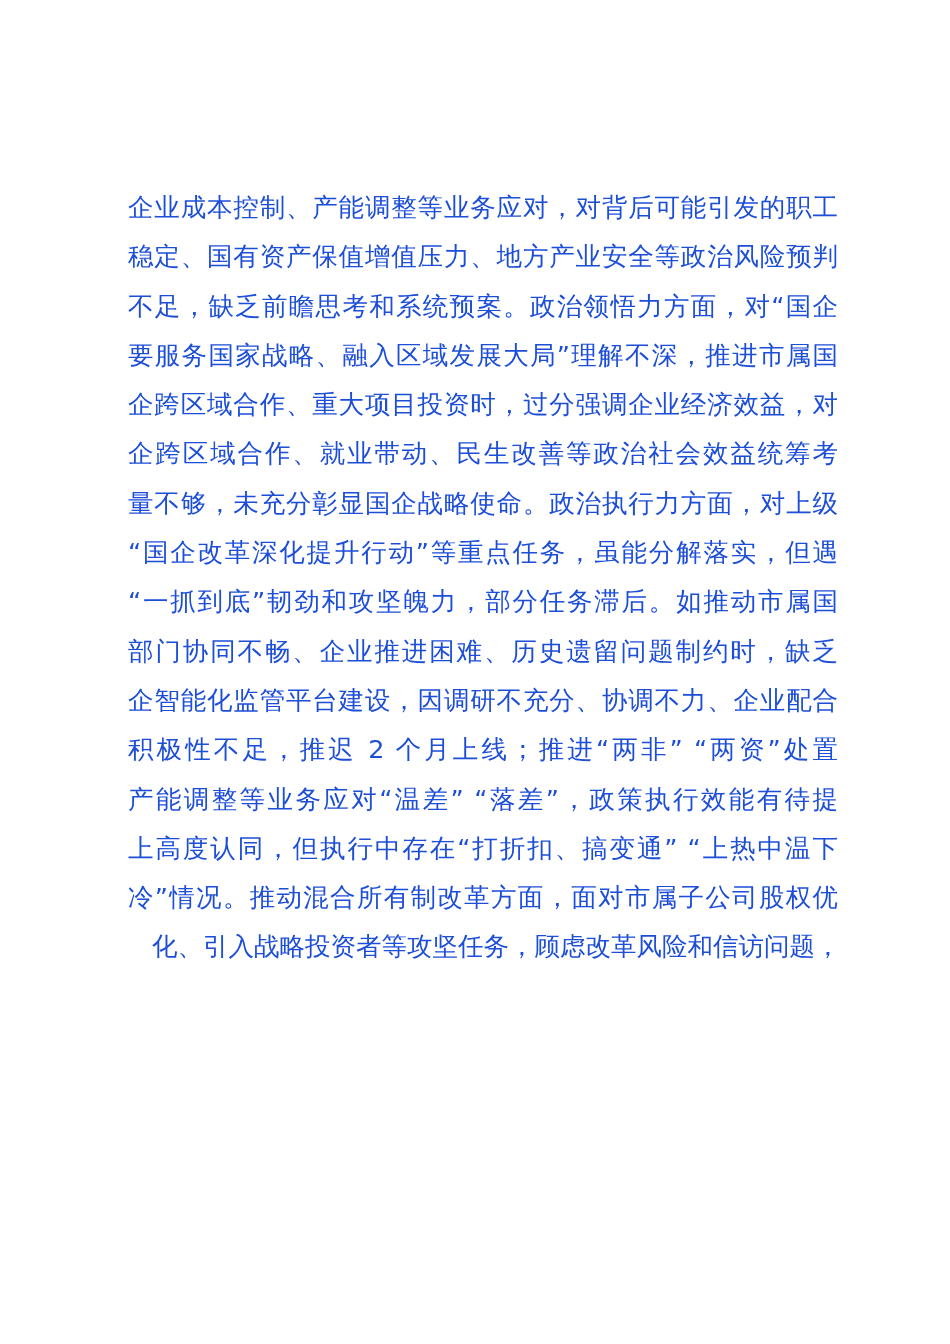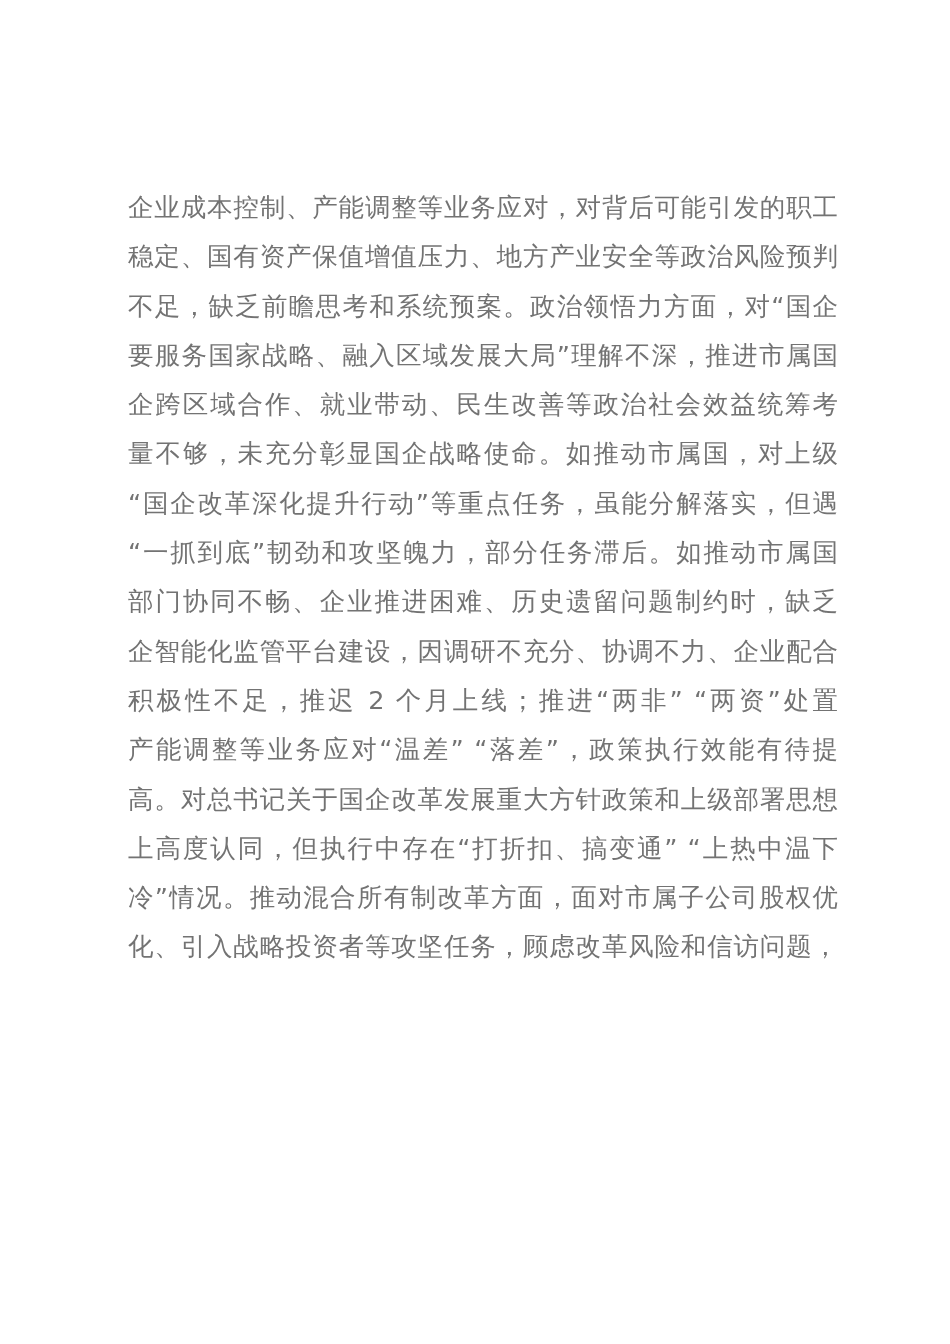--- a/index.html
+++ b/index.html
@@ -21,49 +21,50 @@
       height: 1344px;
       background: #ffffff;
     }
     .text-block {
       position: absolute;
       left: 128px;
       top: 184px;
       width: 710px;
       font-family: "DejaVu Sans", "Liberation Sans", sans-serif;
       font-size: 25.5px;
-      color: #737373;
+      color: #1d4ed8;
     }
     .line {
       display: block;
       height: 49.3px;
       line-height: 46px;
       white-space: nowrap;
       text-align: justify;
       text-align-last: justify;
     }
     .line.last {
       text-align-last: justify;
+      margin-left: 24px;
     }
   </style>
 </head>
 <body>
 
 <div class="page">
   <div class="text-block">
     <span class="line">企业成本控制、产能调整等业务应对，对背后可能引发的职工</span>
     <span class="line">稳定、国有资产保值增值压力、地方产业安全等政治风险预判</span>
     <span class="line">不足，缺乏前瞻思考和系统预案。政治领悟力方面，对“国企</span>
     <span class="line">要服务国家战略、融入区域发展大局”理解不深，推进市属国</span>
+    <span class="line">企跨区域合作、重大项目投资时，过分强调企业经济效益，对</span>
     <span class="line">企跨区域合作、就业带动、民生改善等政治社会效益统筹考</span>
-    <span class="line">量不够，未充分彰显国企战略使命。如推动市属国，对上级</span>
+    <span class="line">量不够，未充分彰显国企战略使命。政治执行力方面，对上级</span>
     <span class="line">“国企改革深化提升行动”等重点任务，虽能分解落实，但遇</span>
     <span class="line">“一抓到底”韧劲和攻坚魄力，部分任务滞后。如推动市属国</span>
     <span class="line">部门协同不畅、企业推进困难、历史遗留问题制约时，缺乏</span>
     <span class="line">企智能化监管平台建设，因调研不充分、协调不力、企业配合</span>
     <span class="line">积极性不足，推迟 2 个月上线；推进“两非” “两资”处置</span>
     <span class="line">产能调整等业务应对“温差” “落差”，政策执行效能有待提</span>
-    <span class="line">高。对总书记关于国企改革发展重大方针政策和上级部署思想</span>
     <span class="line">上高度认同，但执行中存在“打折扣、搞变通” “上热中温下</span>
     <span class="line">冷”情况。推动混合所有制改革方面，面对市属子公司股权优</span>
     <span class="line last">化、引入战略投资者等攻坚任务，顾虑改革风险和信访问题，</span>
   </div>
 </div>
 
 </body></html>

